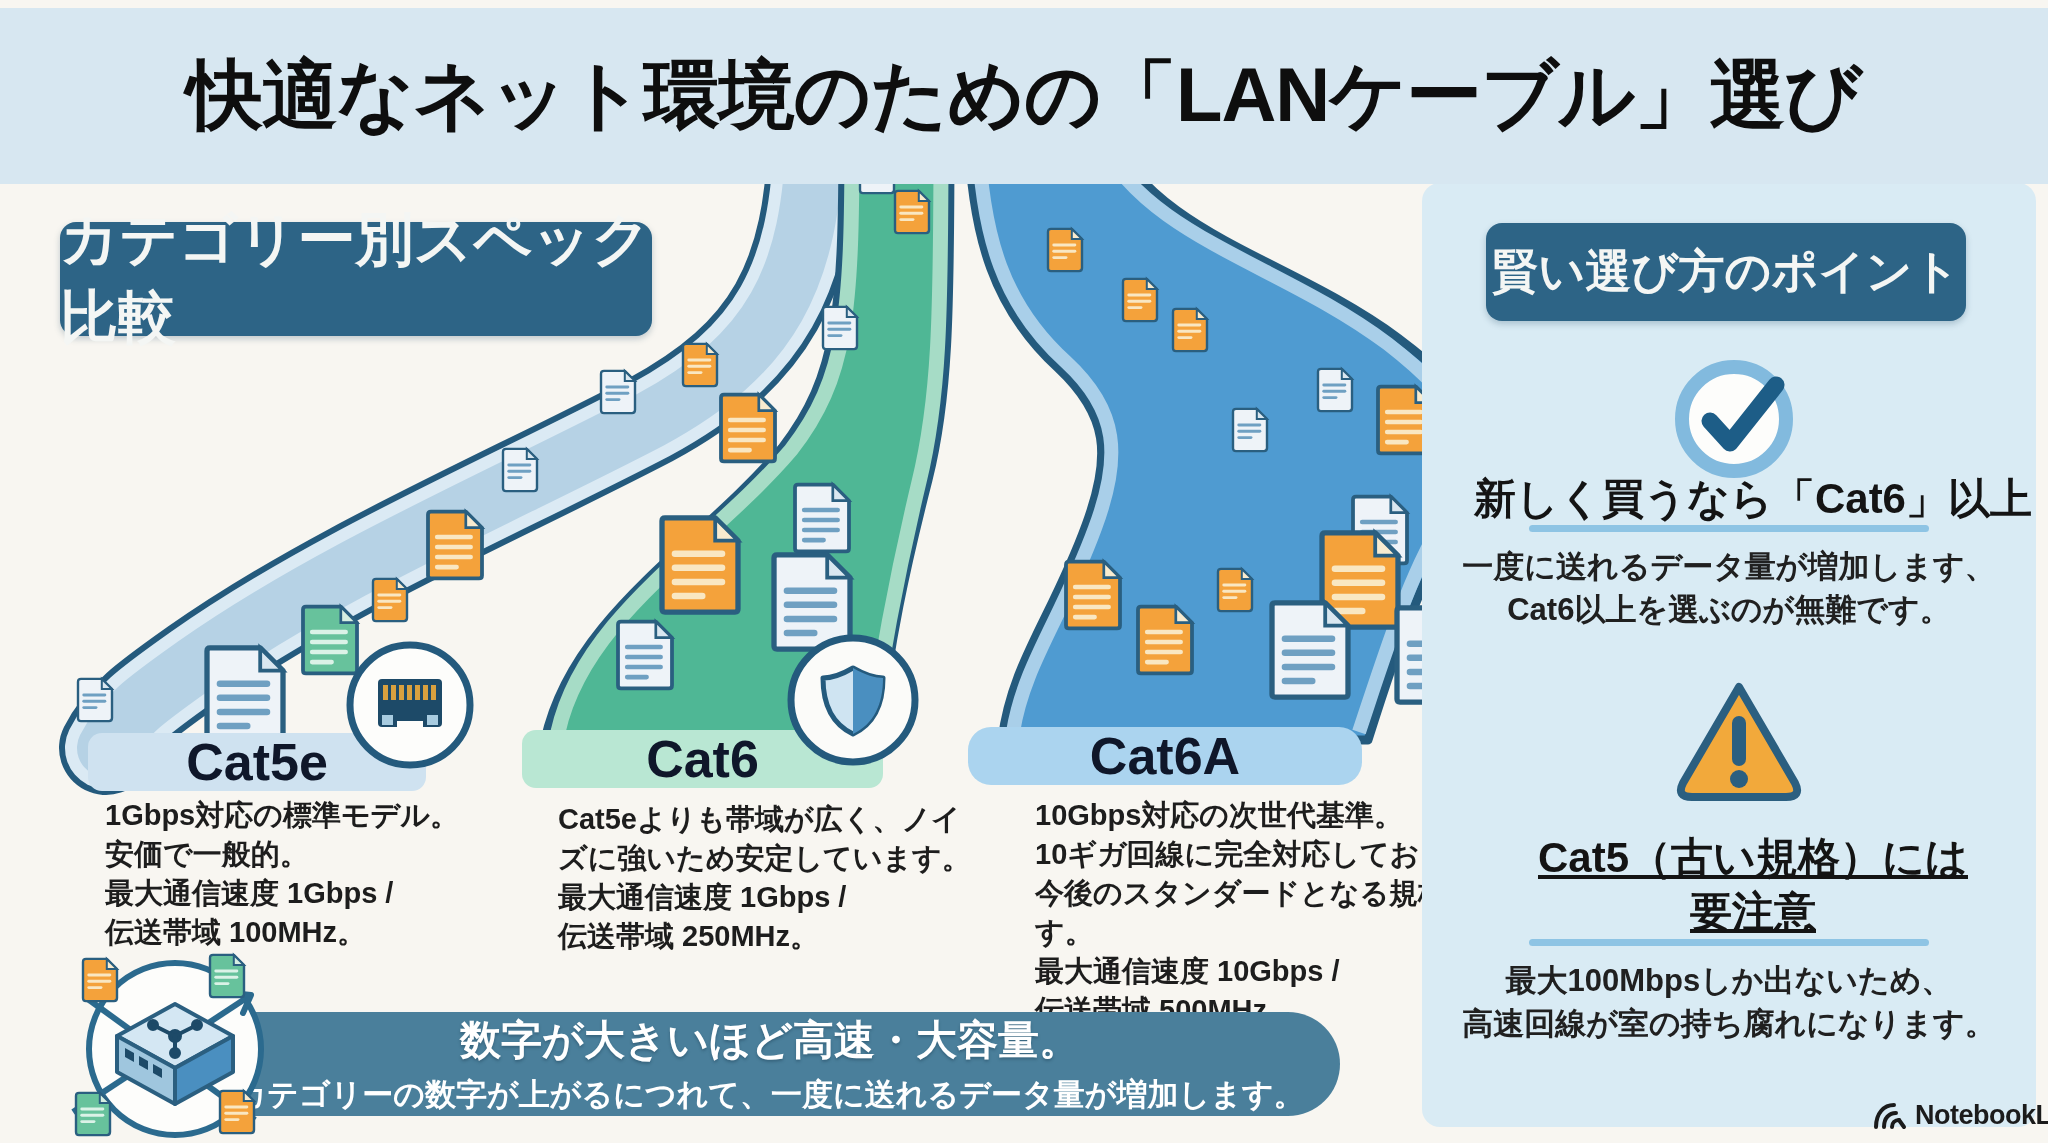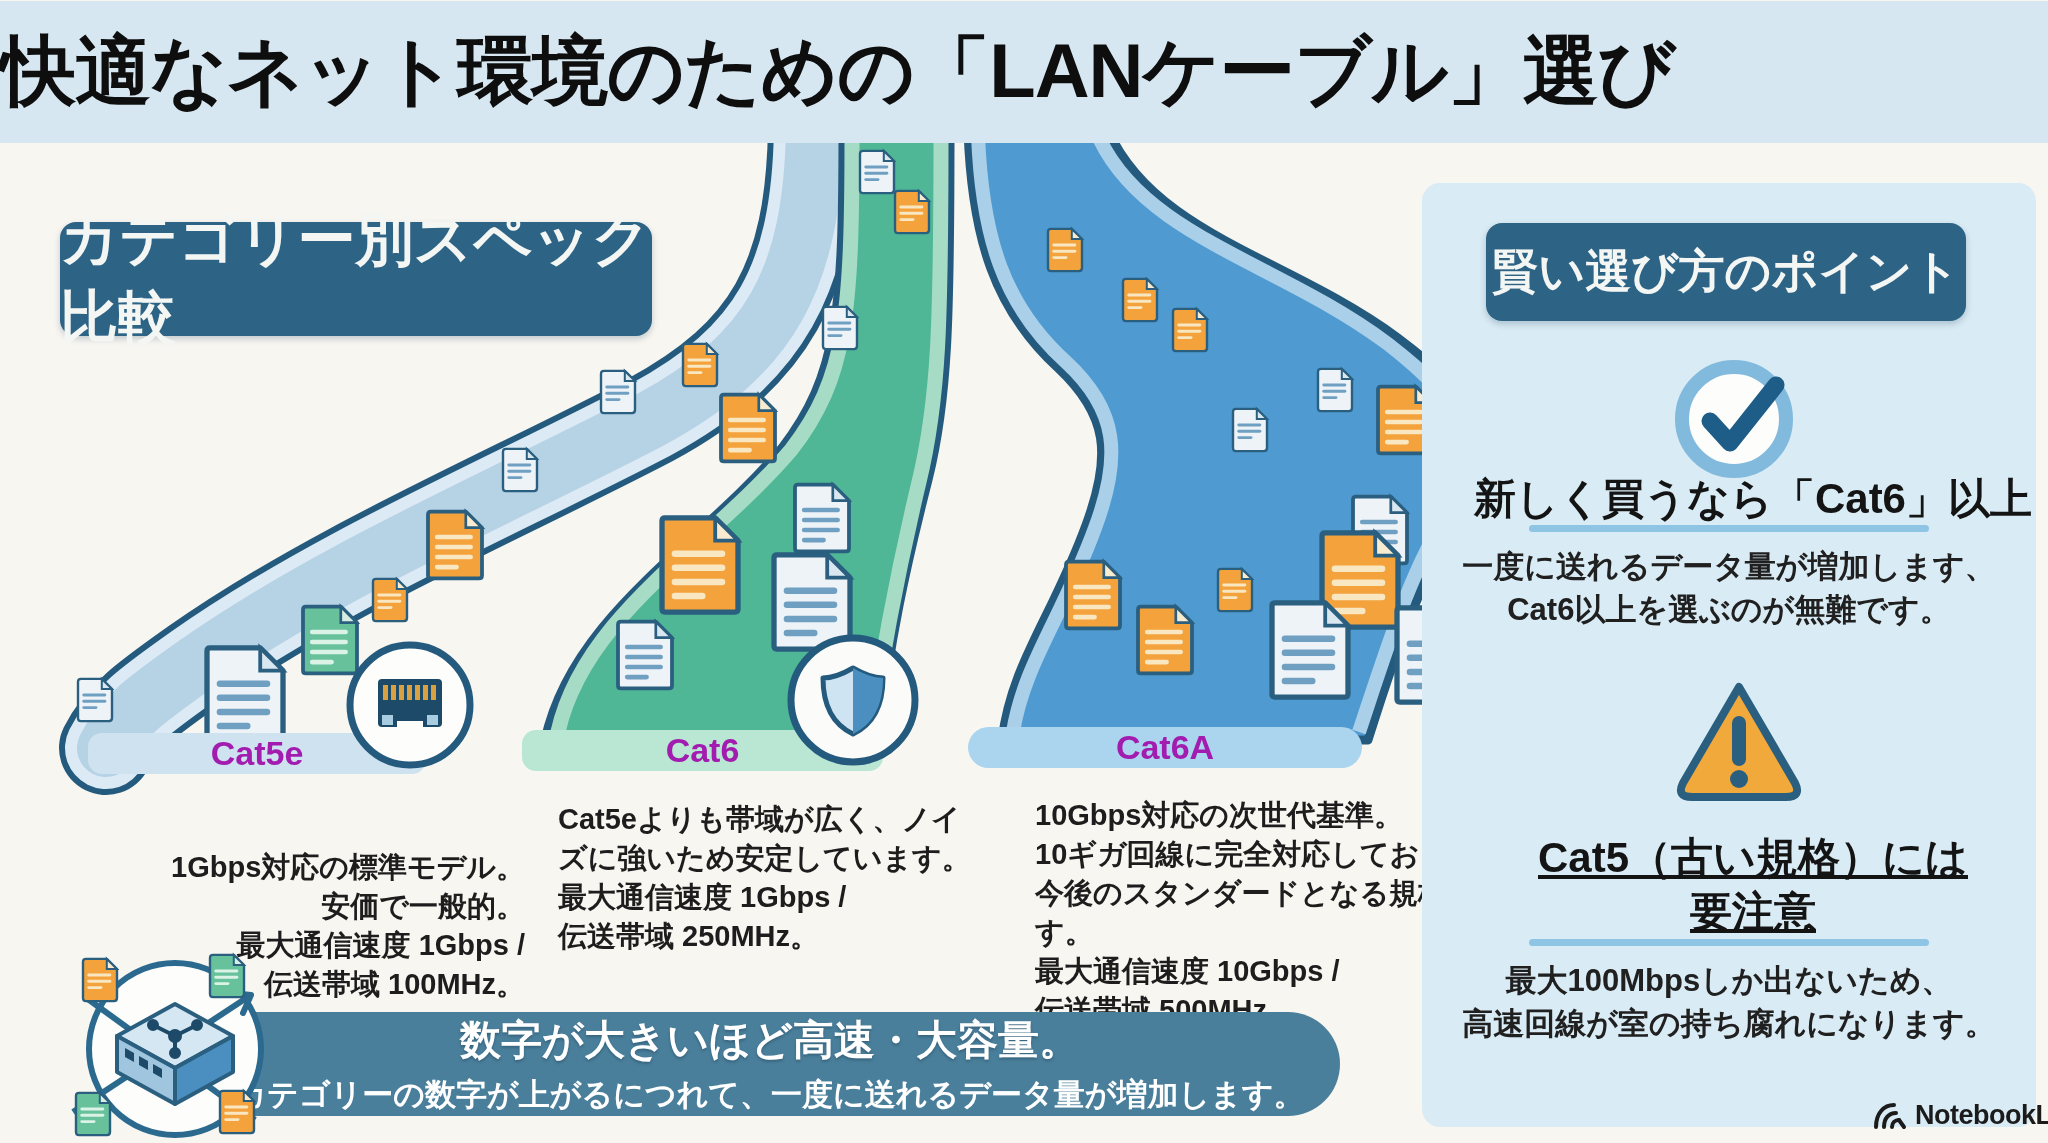--- a/index.html
+++ b/index.html
@@ -1,38 +1,38 @@
 <!DOCTYPE html>
 <html><head>
 <meta charset="utf-8">
 <style>
   html,body{margin:0;padding:0;background:#e8e8e8;}
   .page{position:relative;width:2048px;height:1143px;overflow:hidden;
         background:#f8f6f1;font-family:"Liberation Sans","DejaVu Sans",sans-serif;}
   
-  .header{position:absolute;left:0;top:1px;width:2048px;height:142px;background:#d7e7f1;
-          display:flex;align-items:center;z-index:4;}
+  .header{position:absolute;left:0;top:8px;width:2048px;height:176px;background:#d7e7f1;
+          display:flex;align-items:center;justify-content:center;z-index:4;}
   .header h1{margin:0;font-size:76px;font-weight:900;letter-spacing:-1px;color:#0e0e0e;}
   
   .art{position:absolute;left:0;top:0;z-index:1;}
   .overlay{position:absolute;left:0;top:0;z-index:3;pointer-events:none;}
   
   .badge{position:absolute;background:#2d6486;color:#f4f6f4;font-weight:bold;
          border-radius:16px;display:flex;align-items:center;justify-content:center;
          box-shadow:0 3px 6px rgba(30,70,100,.25);z-index:2;}
   .badge.compare{left:60px;top:222px;width:592px;height:114px;font-size:58px;}
   
-  .pill{position:absolute;height:41px;border-radius:14px;display:flex;align-items:center;
-        justify-content:center;font-size:34px;font-weight:bold;color:#a21caf;z-index:2;}
+  .pill{position:absolute;height:58px;border-radius:14px;display:flex;align-items:center;
+        justify-content:center;font-size:52px;font-weight:bold;color:#0f172a;z-index:2;}
   .pill.c1{left:88px;top:733px;width:338px;background:#cfe2f0;}
   .pill.c2{left:522px;top:730px;width:361px;background:#b9e7d3;}
   .pill.c3{left:968px;top:727px;width:394px;background:#abd4ef;border-radius:23px;}
   .desc{position:absolute;font-size:29px;line-height:39px;font-weight:bold;color:#1d1d1d;
         white-space:pre-line;z-index:2;}
-  .desc.c1{left:105px;top:848px;width:420px;text-align:right;}
+  .desc.c1{left:105px;top:796px;width:420px;}
   .desc.c2{left:558px;top:800px;width:440px;}
   .desc.c3{left:1035px;top:796px;width:460px;}
   
   .banner{position:absolute;left:200px;top:1012px;width:1140px;height:104px;background:#4a7f9b;
           border-radius:52px;display:flex;flex-direction:column;align-items:center;
           justify-content:center;color:#fff;z-index:2;}
   .banner .t1{font-size:41px;font-weight:bold;text-shadow:0 2px 3px rgba(20,50,70,.35);}
   .banner .t2{font-size:31px;font-weight:bold;margin-top:6px;}
   
   .sidebar{position:absolute;left:1422px;top:183px;width:614px;height:944px;background:#d9ebf4;

